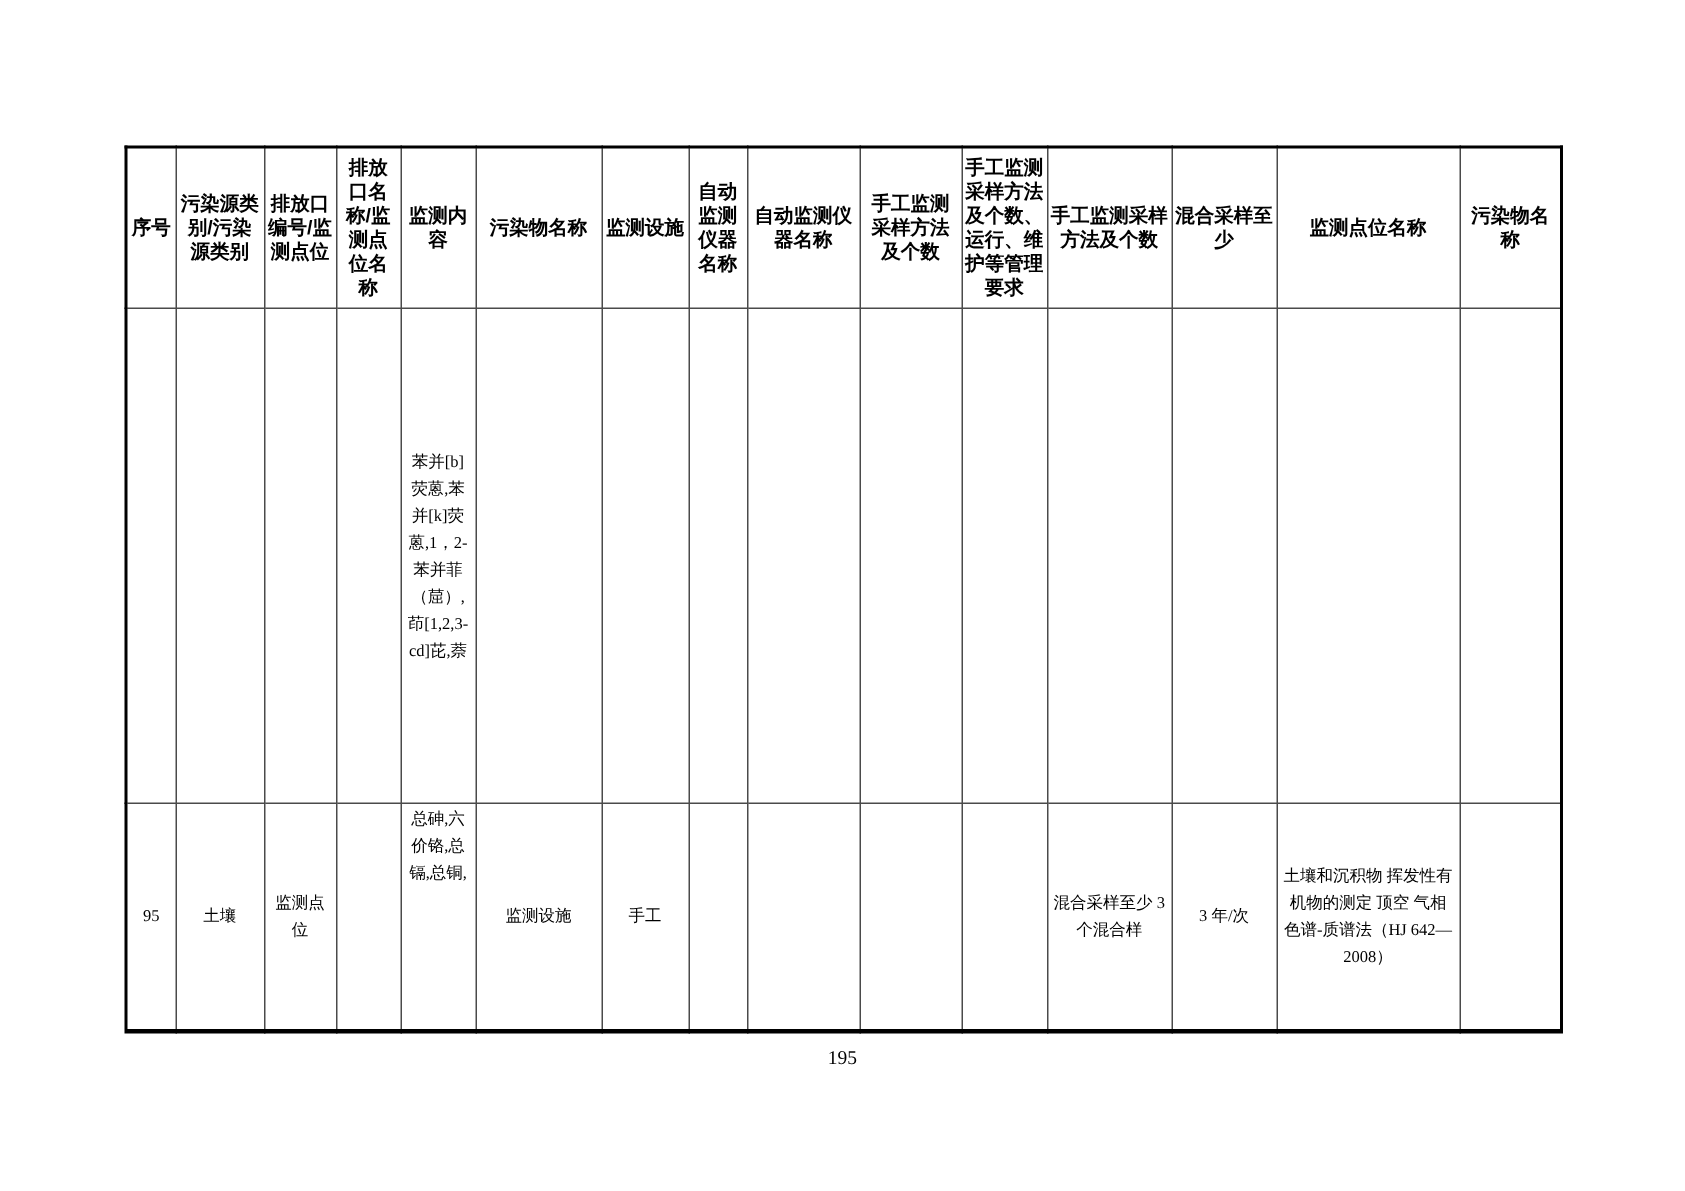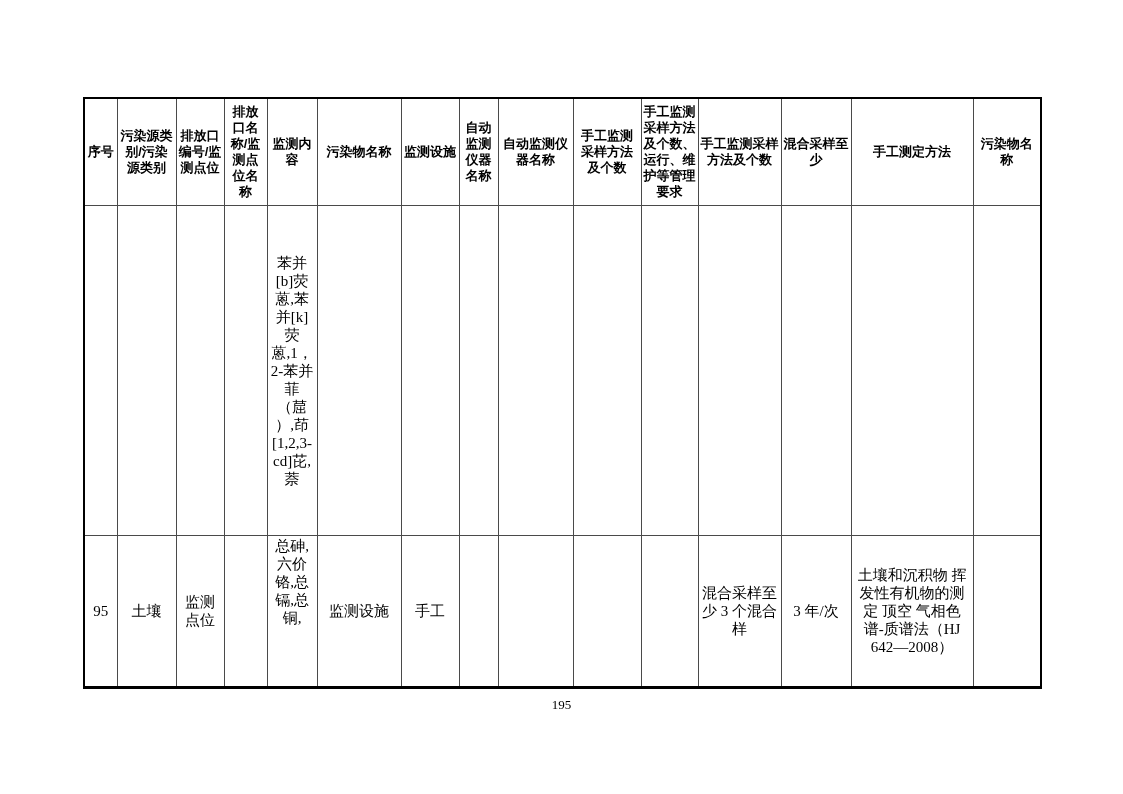--- a/index.html
+++ b/index.html
@@ -37,21 +37,21 @@
   }
   .monitor-table thead th {
     font-family: "Liberation Sans", "DejaVu Sans", sans-serif;
     font-weight: bold;
     font-size: 13px;
     line-height: 16px;
     height: 104px;
     padding: 1px 2px;
   }
   .monitor-table td {
-    font-size: 15px;
+    font-size: 11px;
     line-height: 18px;
     padding: 1px 3px;
   }
   tr.row-a { height: 330px; }
   tr.row-b { height: 152px; }
   td.cell-top {
     vertical-align: top;
   }
   td.cell-top .clip {
     max-height: 150px;
@@ -98,21 +98,21 @@
         <th>排放口名称/监测点位名称</th>
         <th>监测内容</th>
         <th>污染物名称</th>
         <th>监测设施</th>
         <th>自动监测仪器名称</th>
         <th>自动监测仪器名称</th>
         <th>手工监测采样方法及个数</th>
         <th>手工监测采样方法及个数、运行、维护等管理要求</th>
         <th>手工监测采样方法及个数</th>
         <th>混合采样至少</th>
-        <th>手工测定方法</th>
+        <th>监测点位名称</th>
         <th>污染物名称</th>
       </tr>
     </thead>
     <tbody>
       <tr class="row-a">
         <td></td>
         <td></td>
         <td></td>
         <td></td>
         <td>苯并[b]荧蒽,苯并[k]荧蒽,1，2-苯并菲（䓛）,茚[1,2,3-cd]芘,萘</td>

